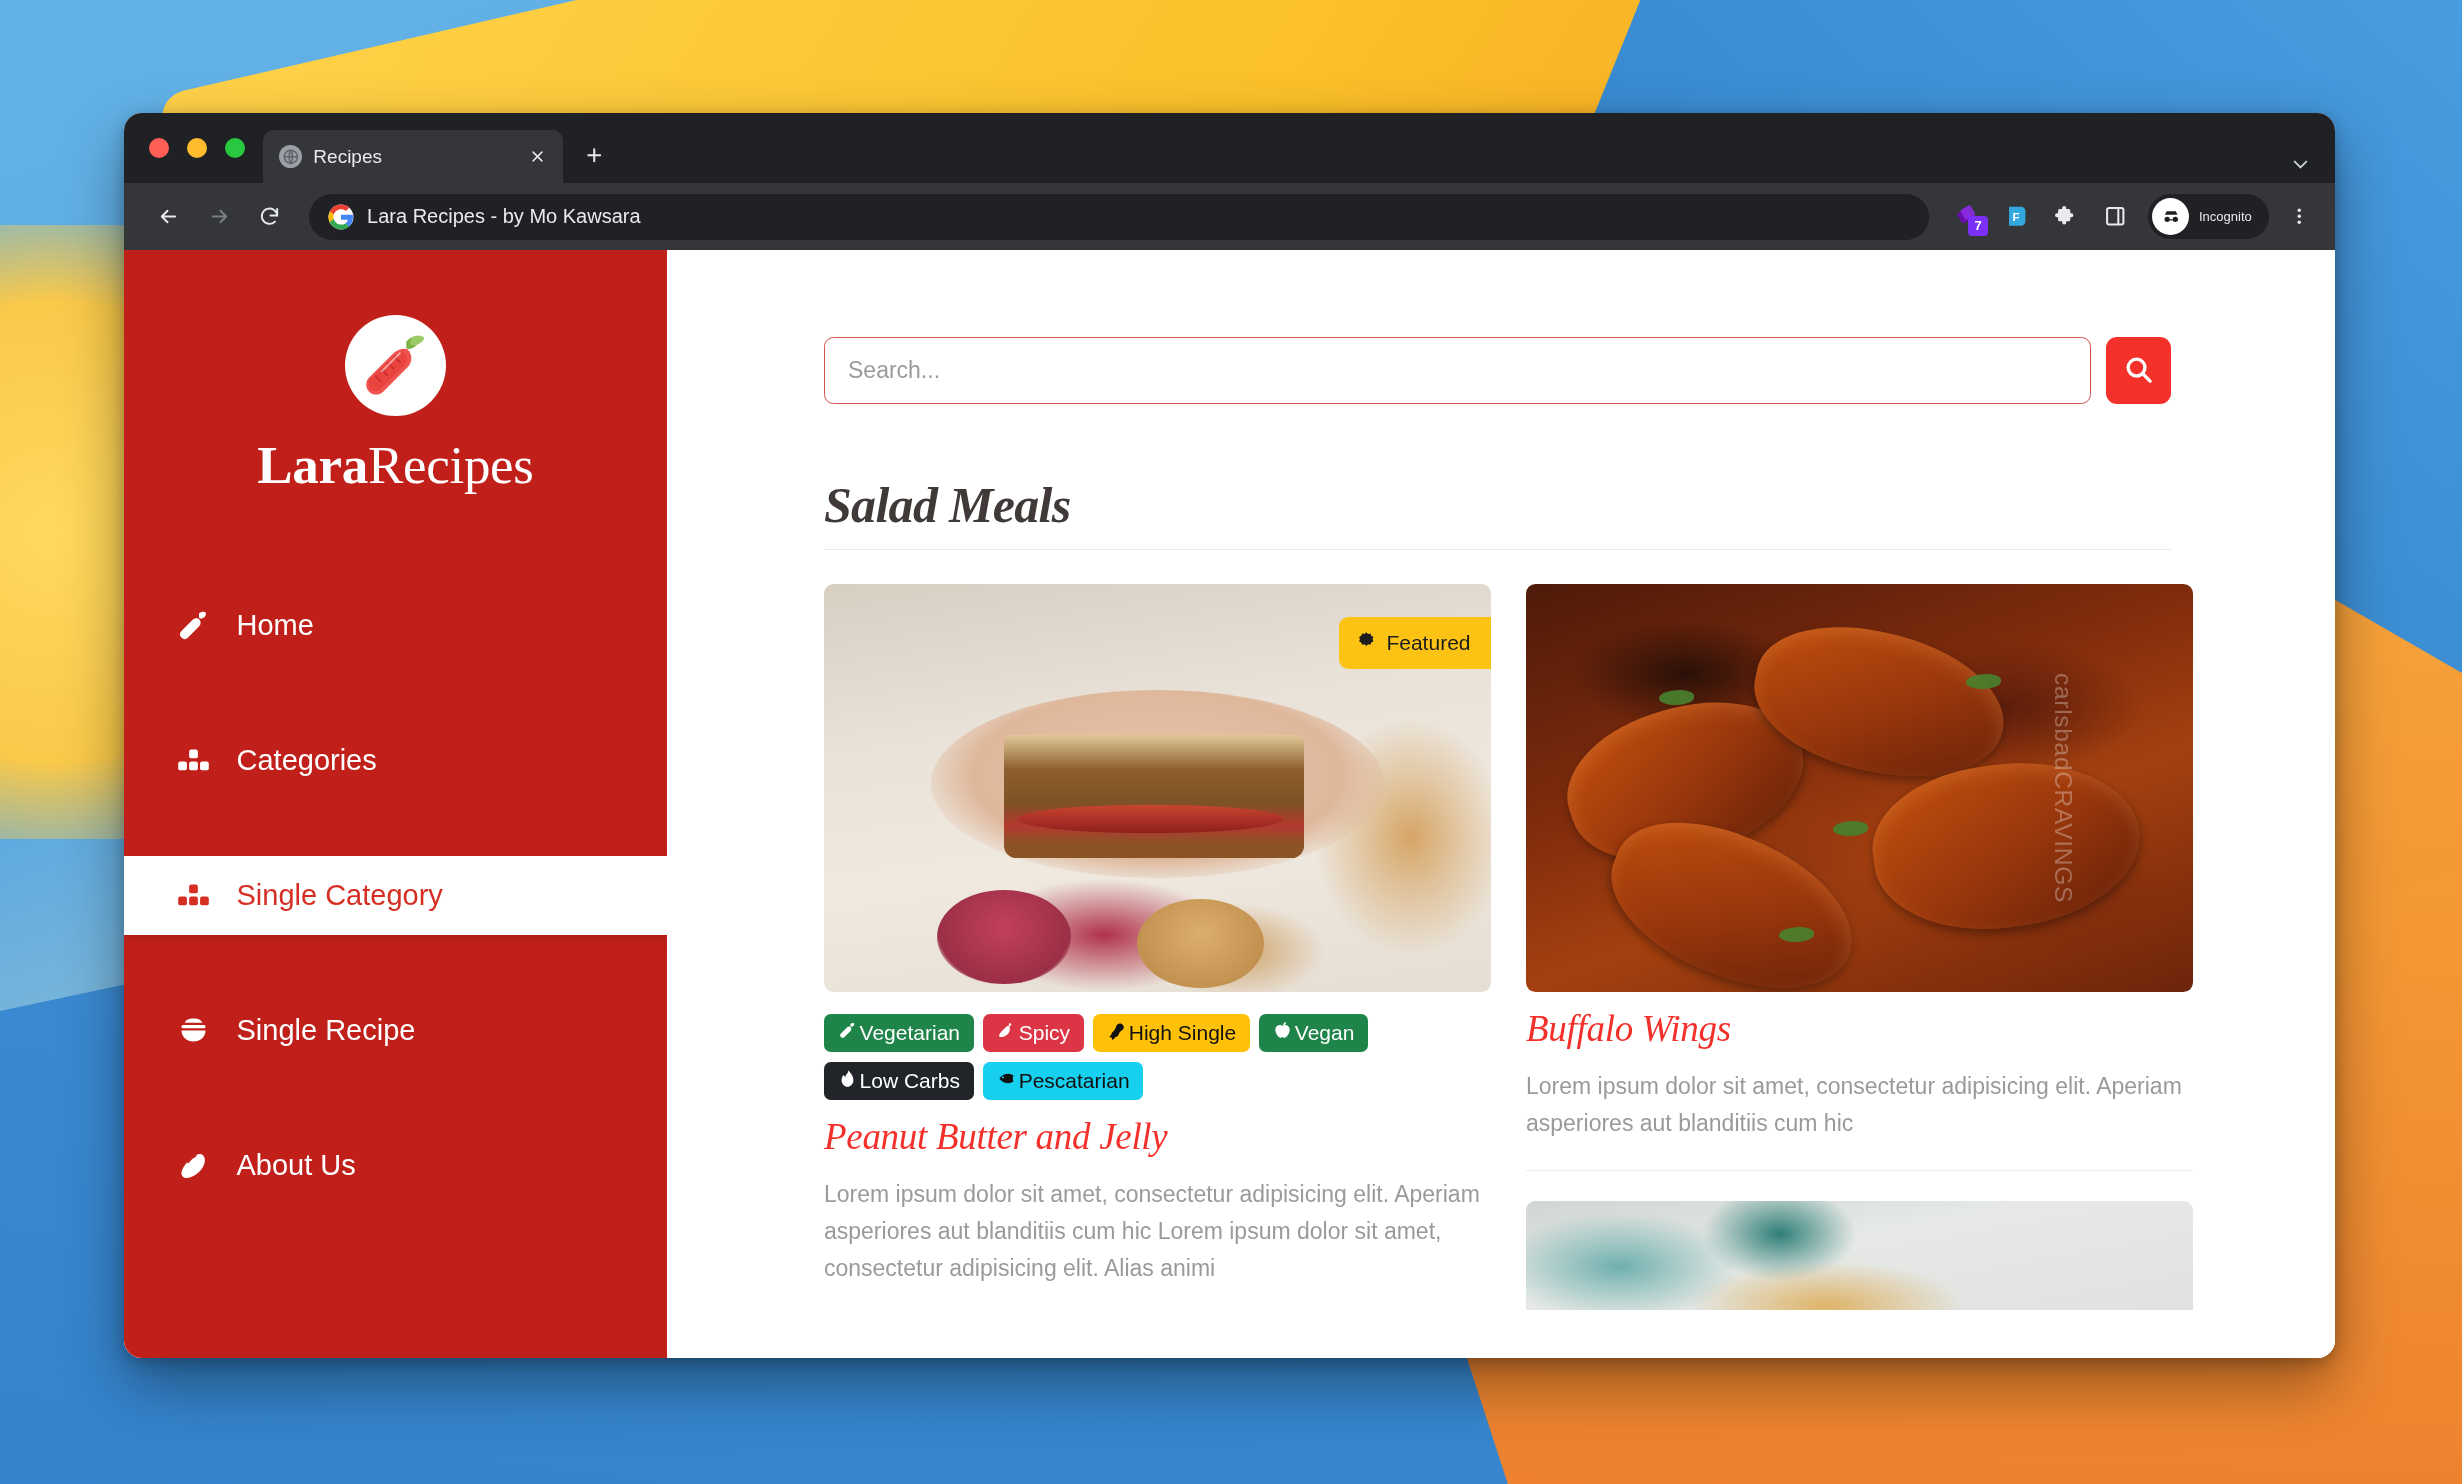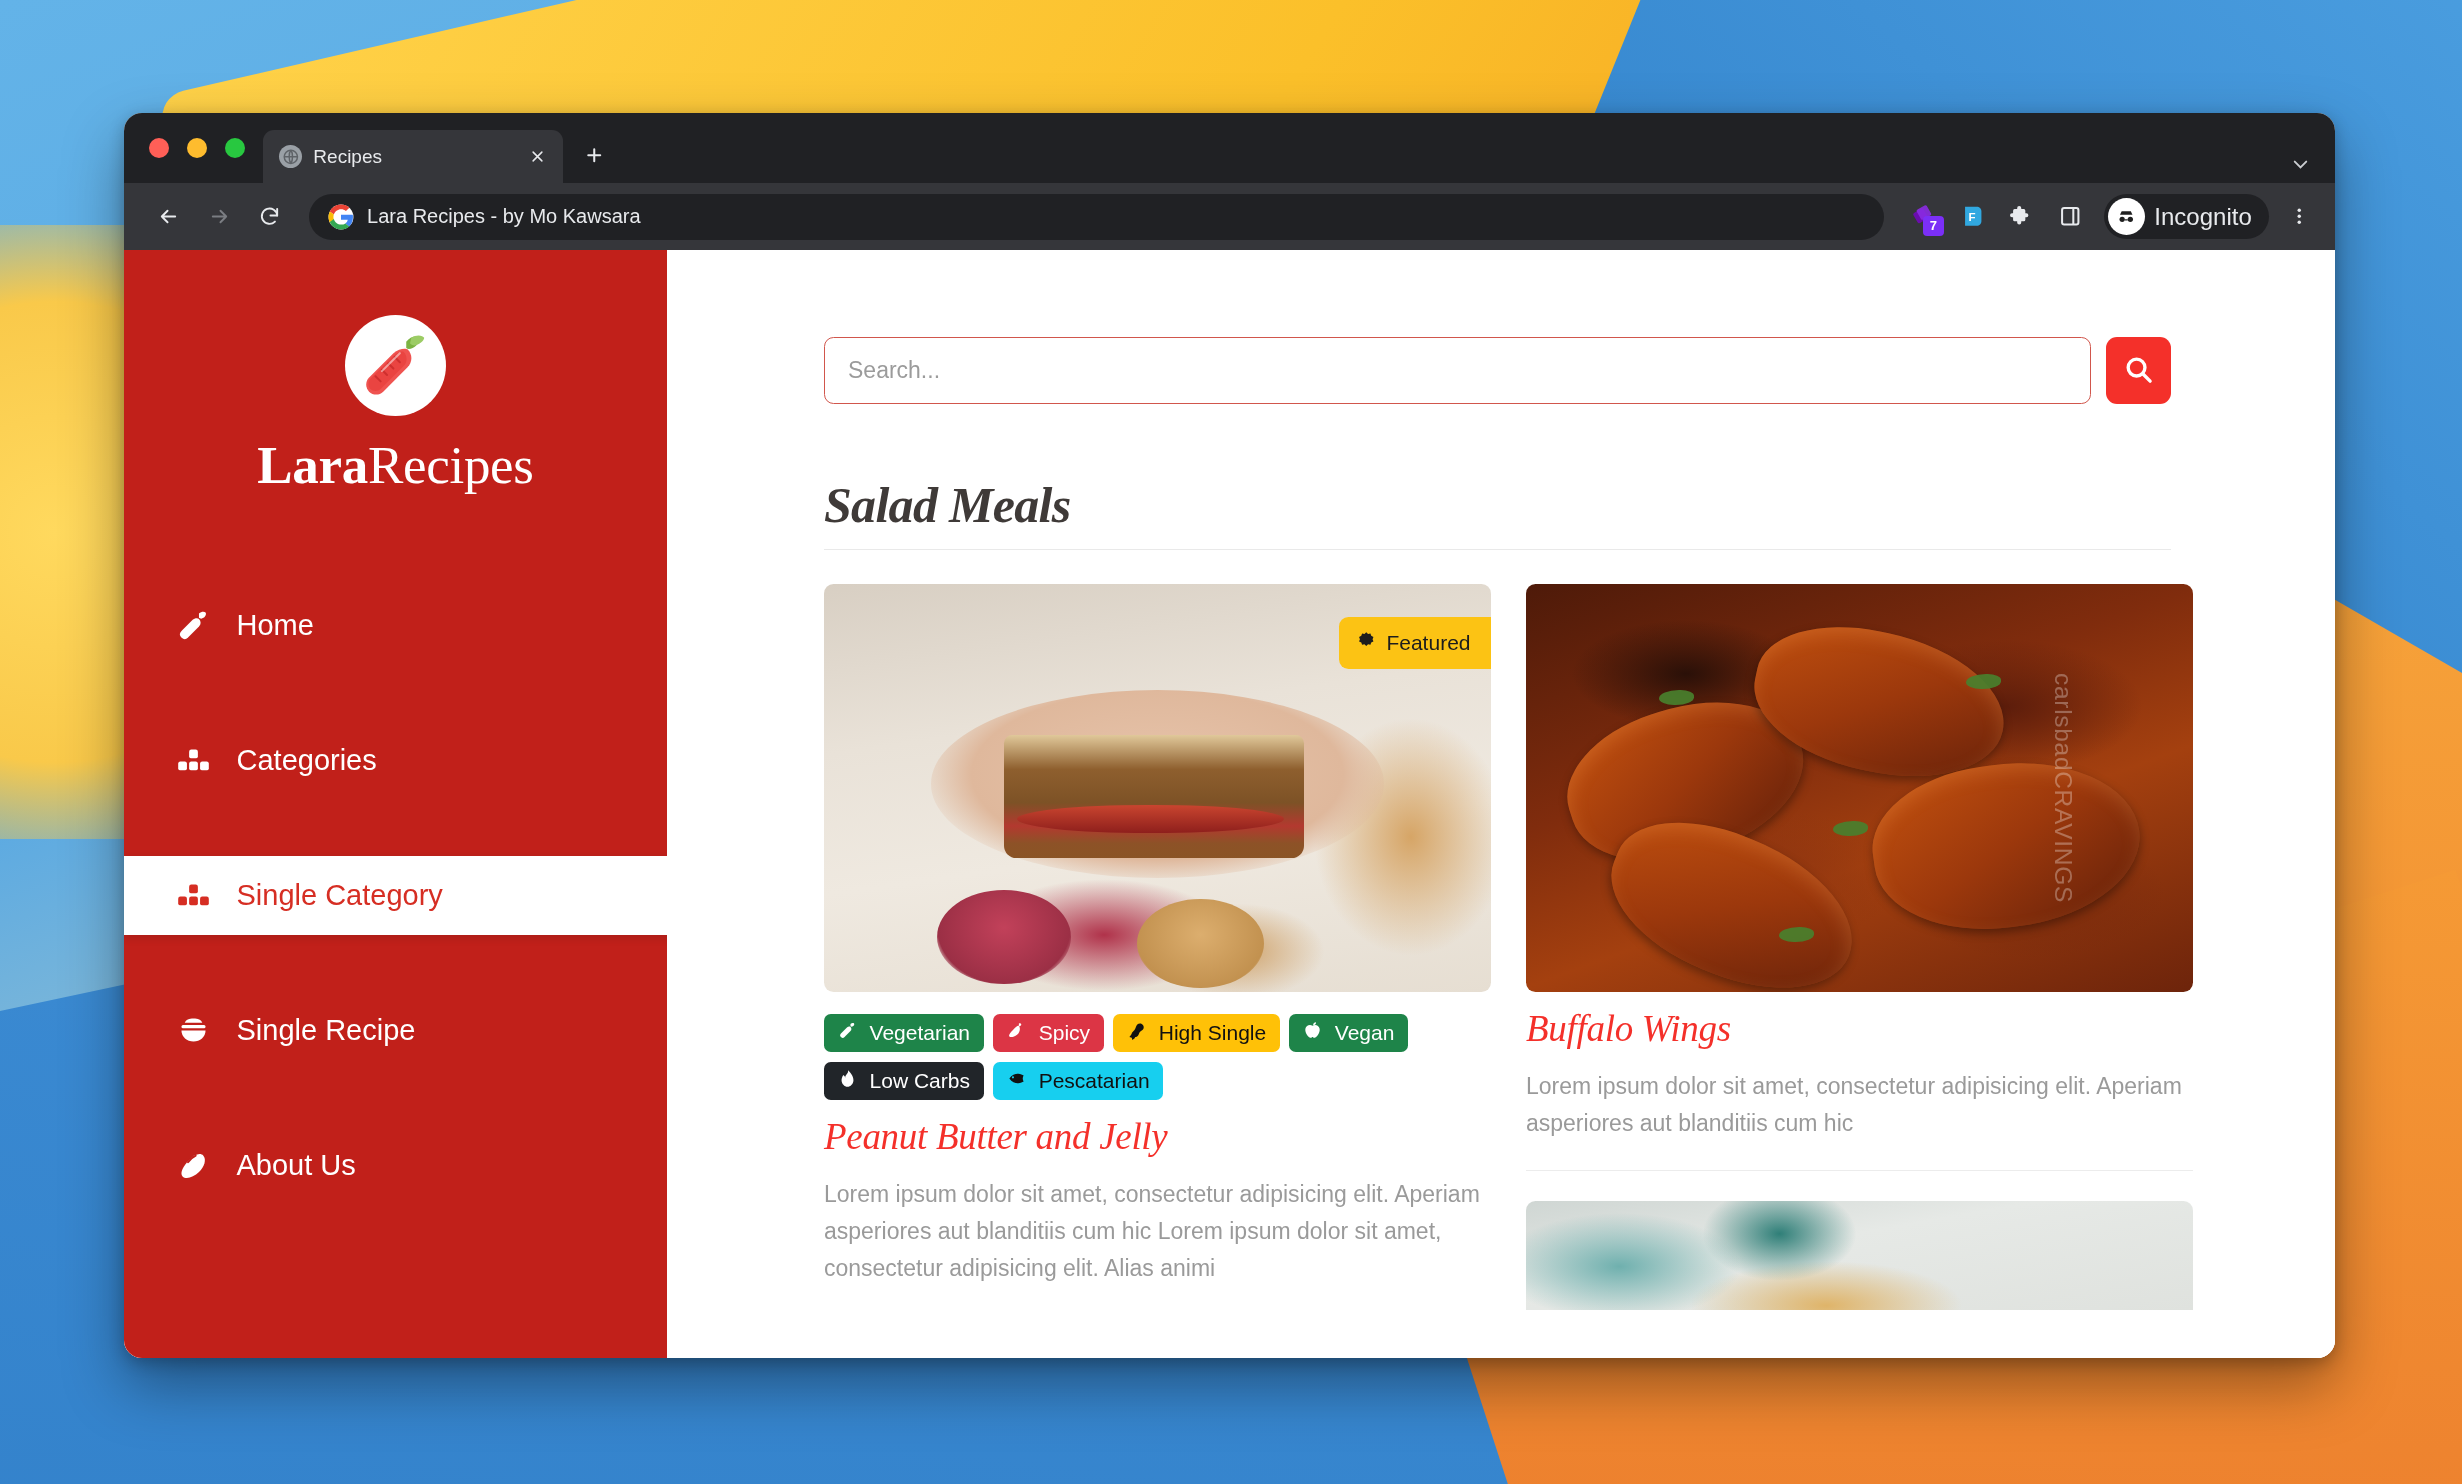--- a/index.html
+++ b/index.html
@@ -163,21 +163,21 @@
     display:flex; align-items:center; gap: 9.5px;
     background: #202124; border-radius: 23px;
     height: 45px; padding: 0 17.7px 0 4.1px; margin-left: 5.5px;
   }
   .incog-av {
     width: 37px; height: 37px; border-radius: 50%;
     background: #fff; display:flex;align-items:center;justify-content:center;
     flex: 0 0 auto;
   }
   .incog-av svg { width: 24.5px; height: 24.5px; }
-  .incognito-label { color:#e8eaed; font-size: 24px; white-space: nowrap; }
+  .incognito-label { color:#e8eaed; font-size: 13px; white-space: nowrap; }
   .kebab { width: 37px; height: 42px; display:flex;align-items:center;justify-content:center; color:#e8eaed; margin-left: 4.1px;}
   .kebab svg { width: 20.5px; height: 20.5px; }
 
   
   .viewport { display: flex; height: calc(1245px - 70px - 67px); background: #fff; }
 
   
   .sidebar {
     width: 543px; flex: 0 0 543px;
     background: #c1201a;
@@ -284,21 +284,21 @@
     background: #fcc314; color: #1d1d1d;
     height: 52px; border-radius: 9.5px 0 0 9.5px;
     display:flex; align-items:center; gap: 9.5px;
     padding: 0 20.5px 0 17.7px;
     font-size: 21px;
   }
   .featured svg { width: 20.5px; height: 20.5px; flex:0 0 auto;}
 
   .tags { display: flex; flex-wrap: wrap; gap: 9.5px; margin-top: 22px; }
   .tag {
-    display:flex; align-items:center; gap: 13px;
+    display:flex; align-items:center; gap: 3px;
     height: 38px; padding: 0 13.6px;
     border-radius: 6.8px;
     font-size: 21px; color:#fff;
     white-space: nowrap;
   }
   .tag svg { width: 19px; height: 19px; flex: 0 0 auto; }
 
   .recipe-title {
     margin-top: 15px;
     font-family: "Liberation Serif", serif;

